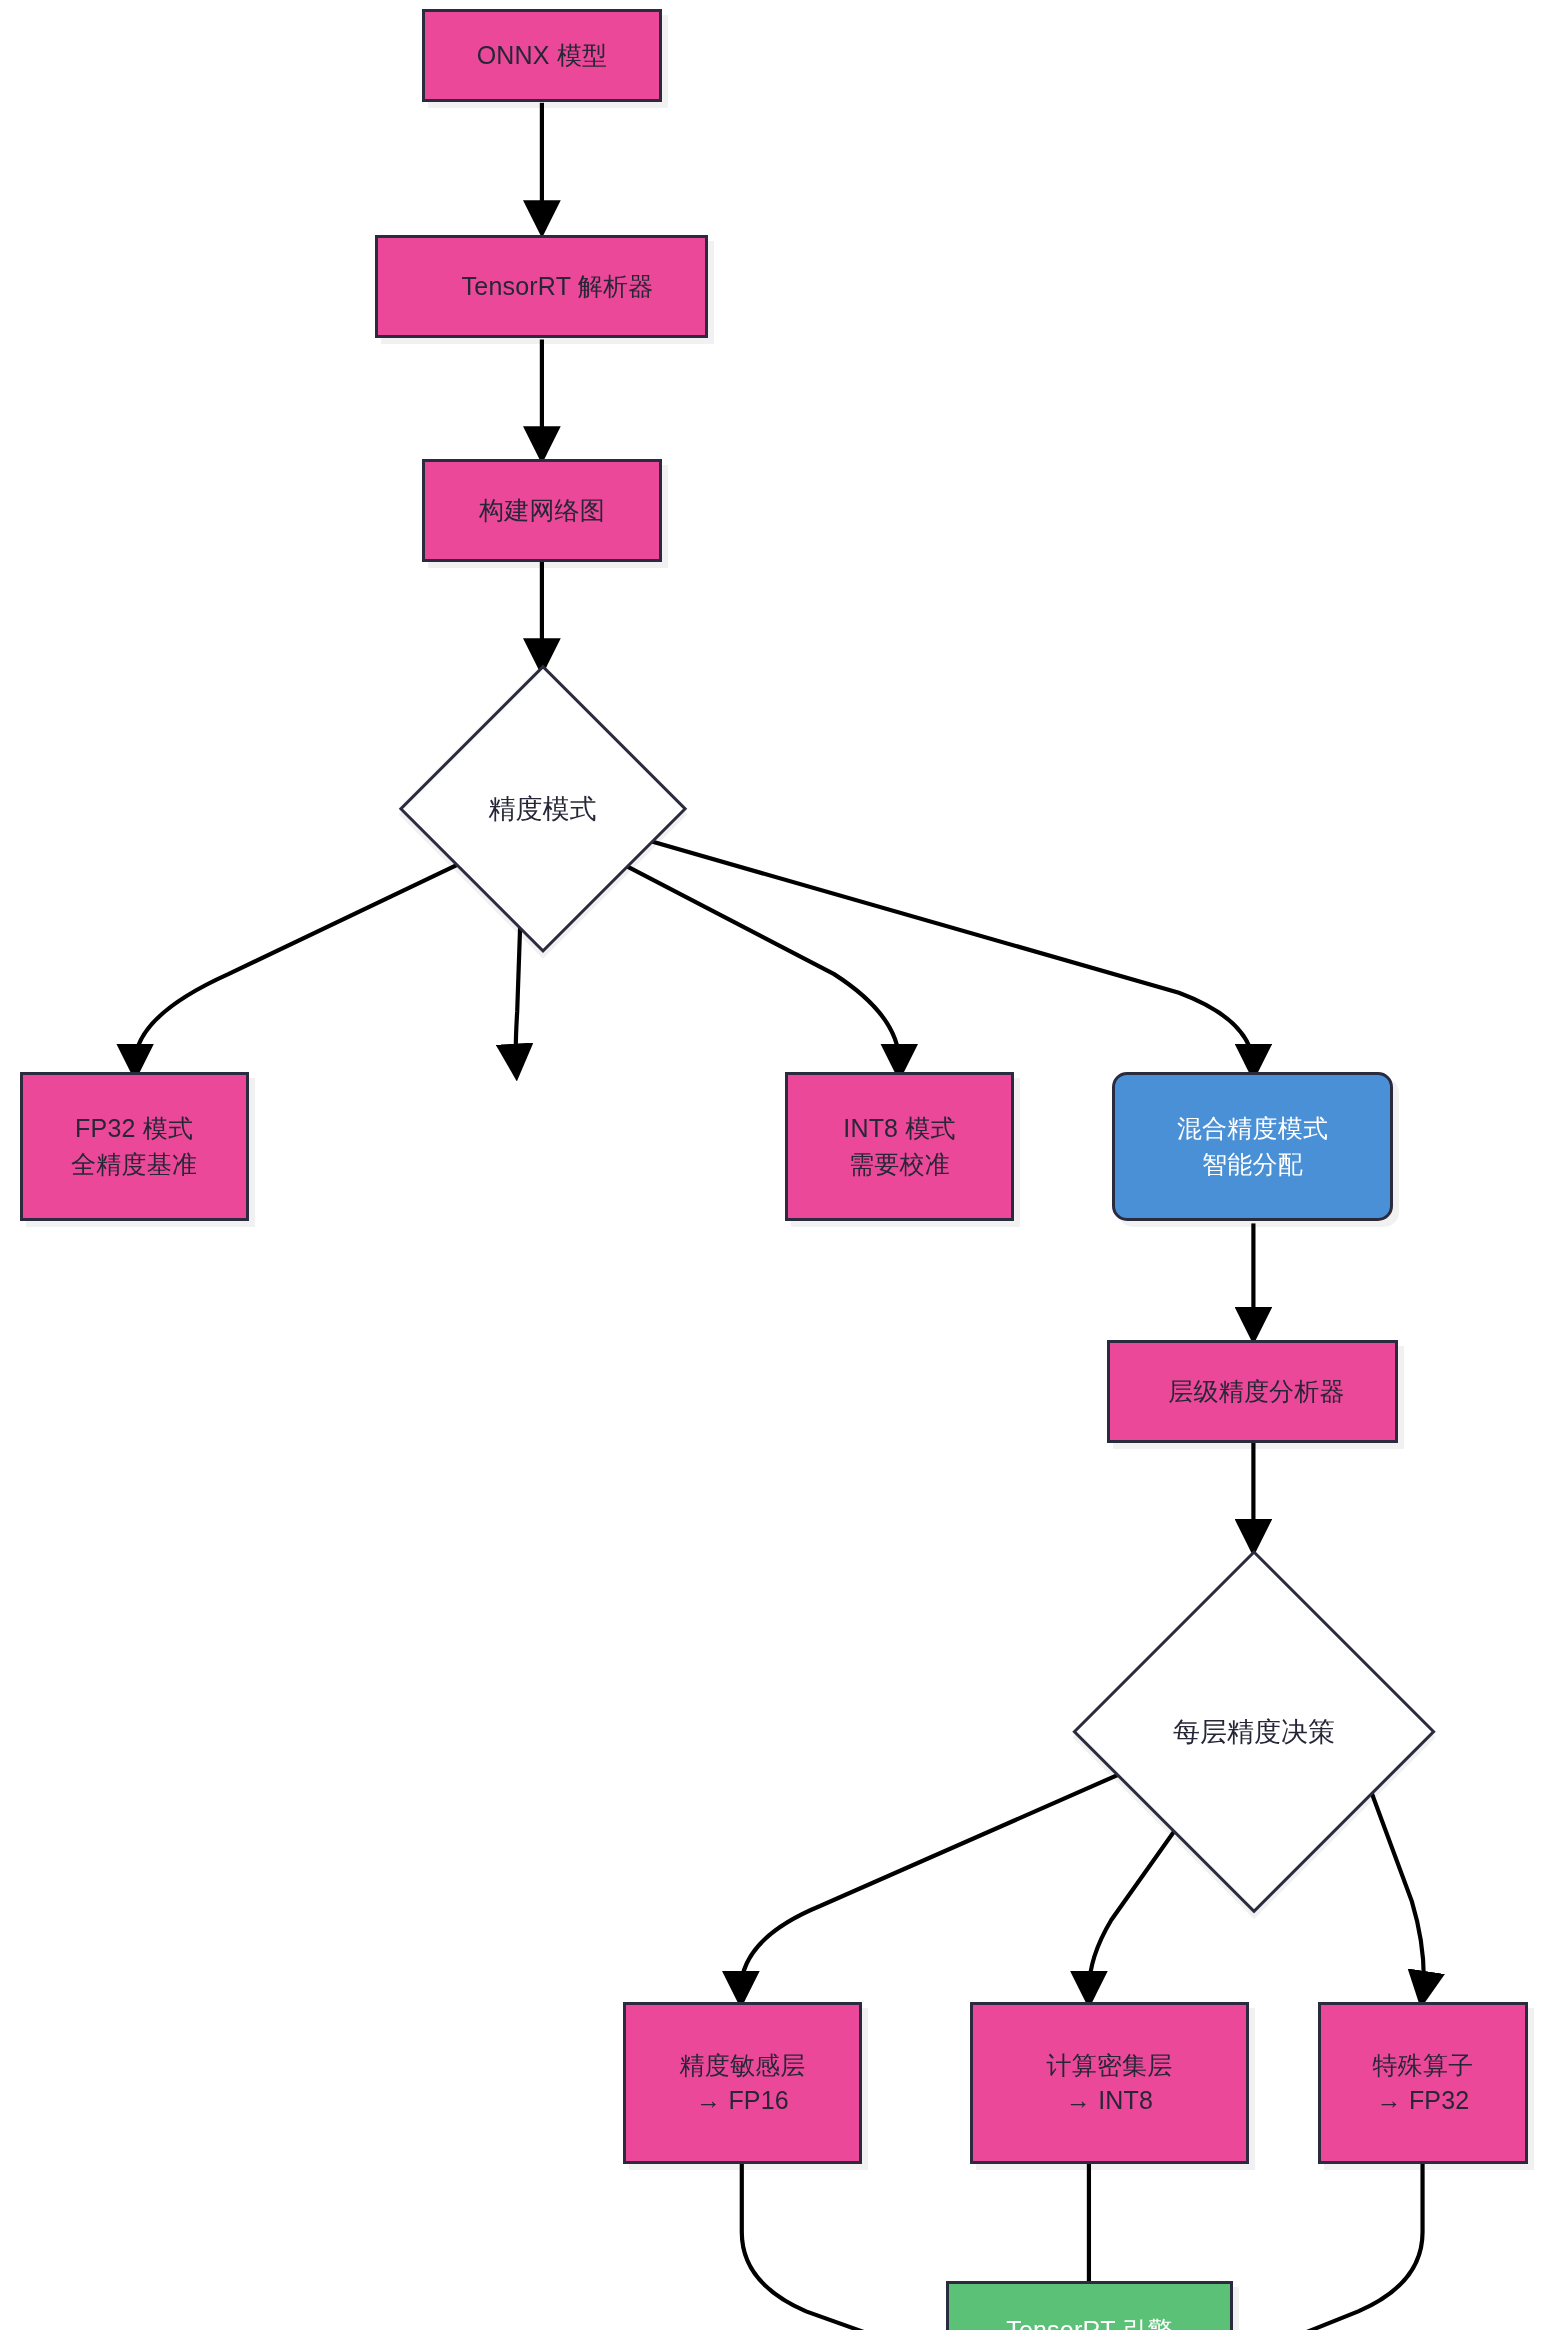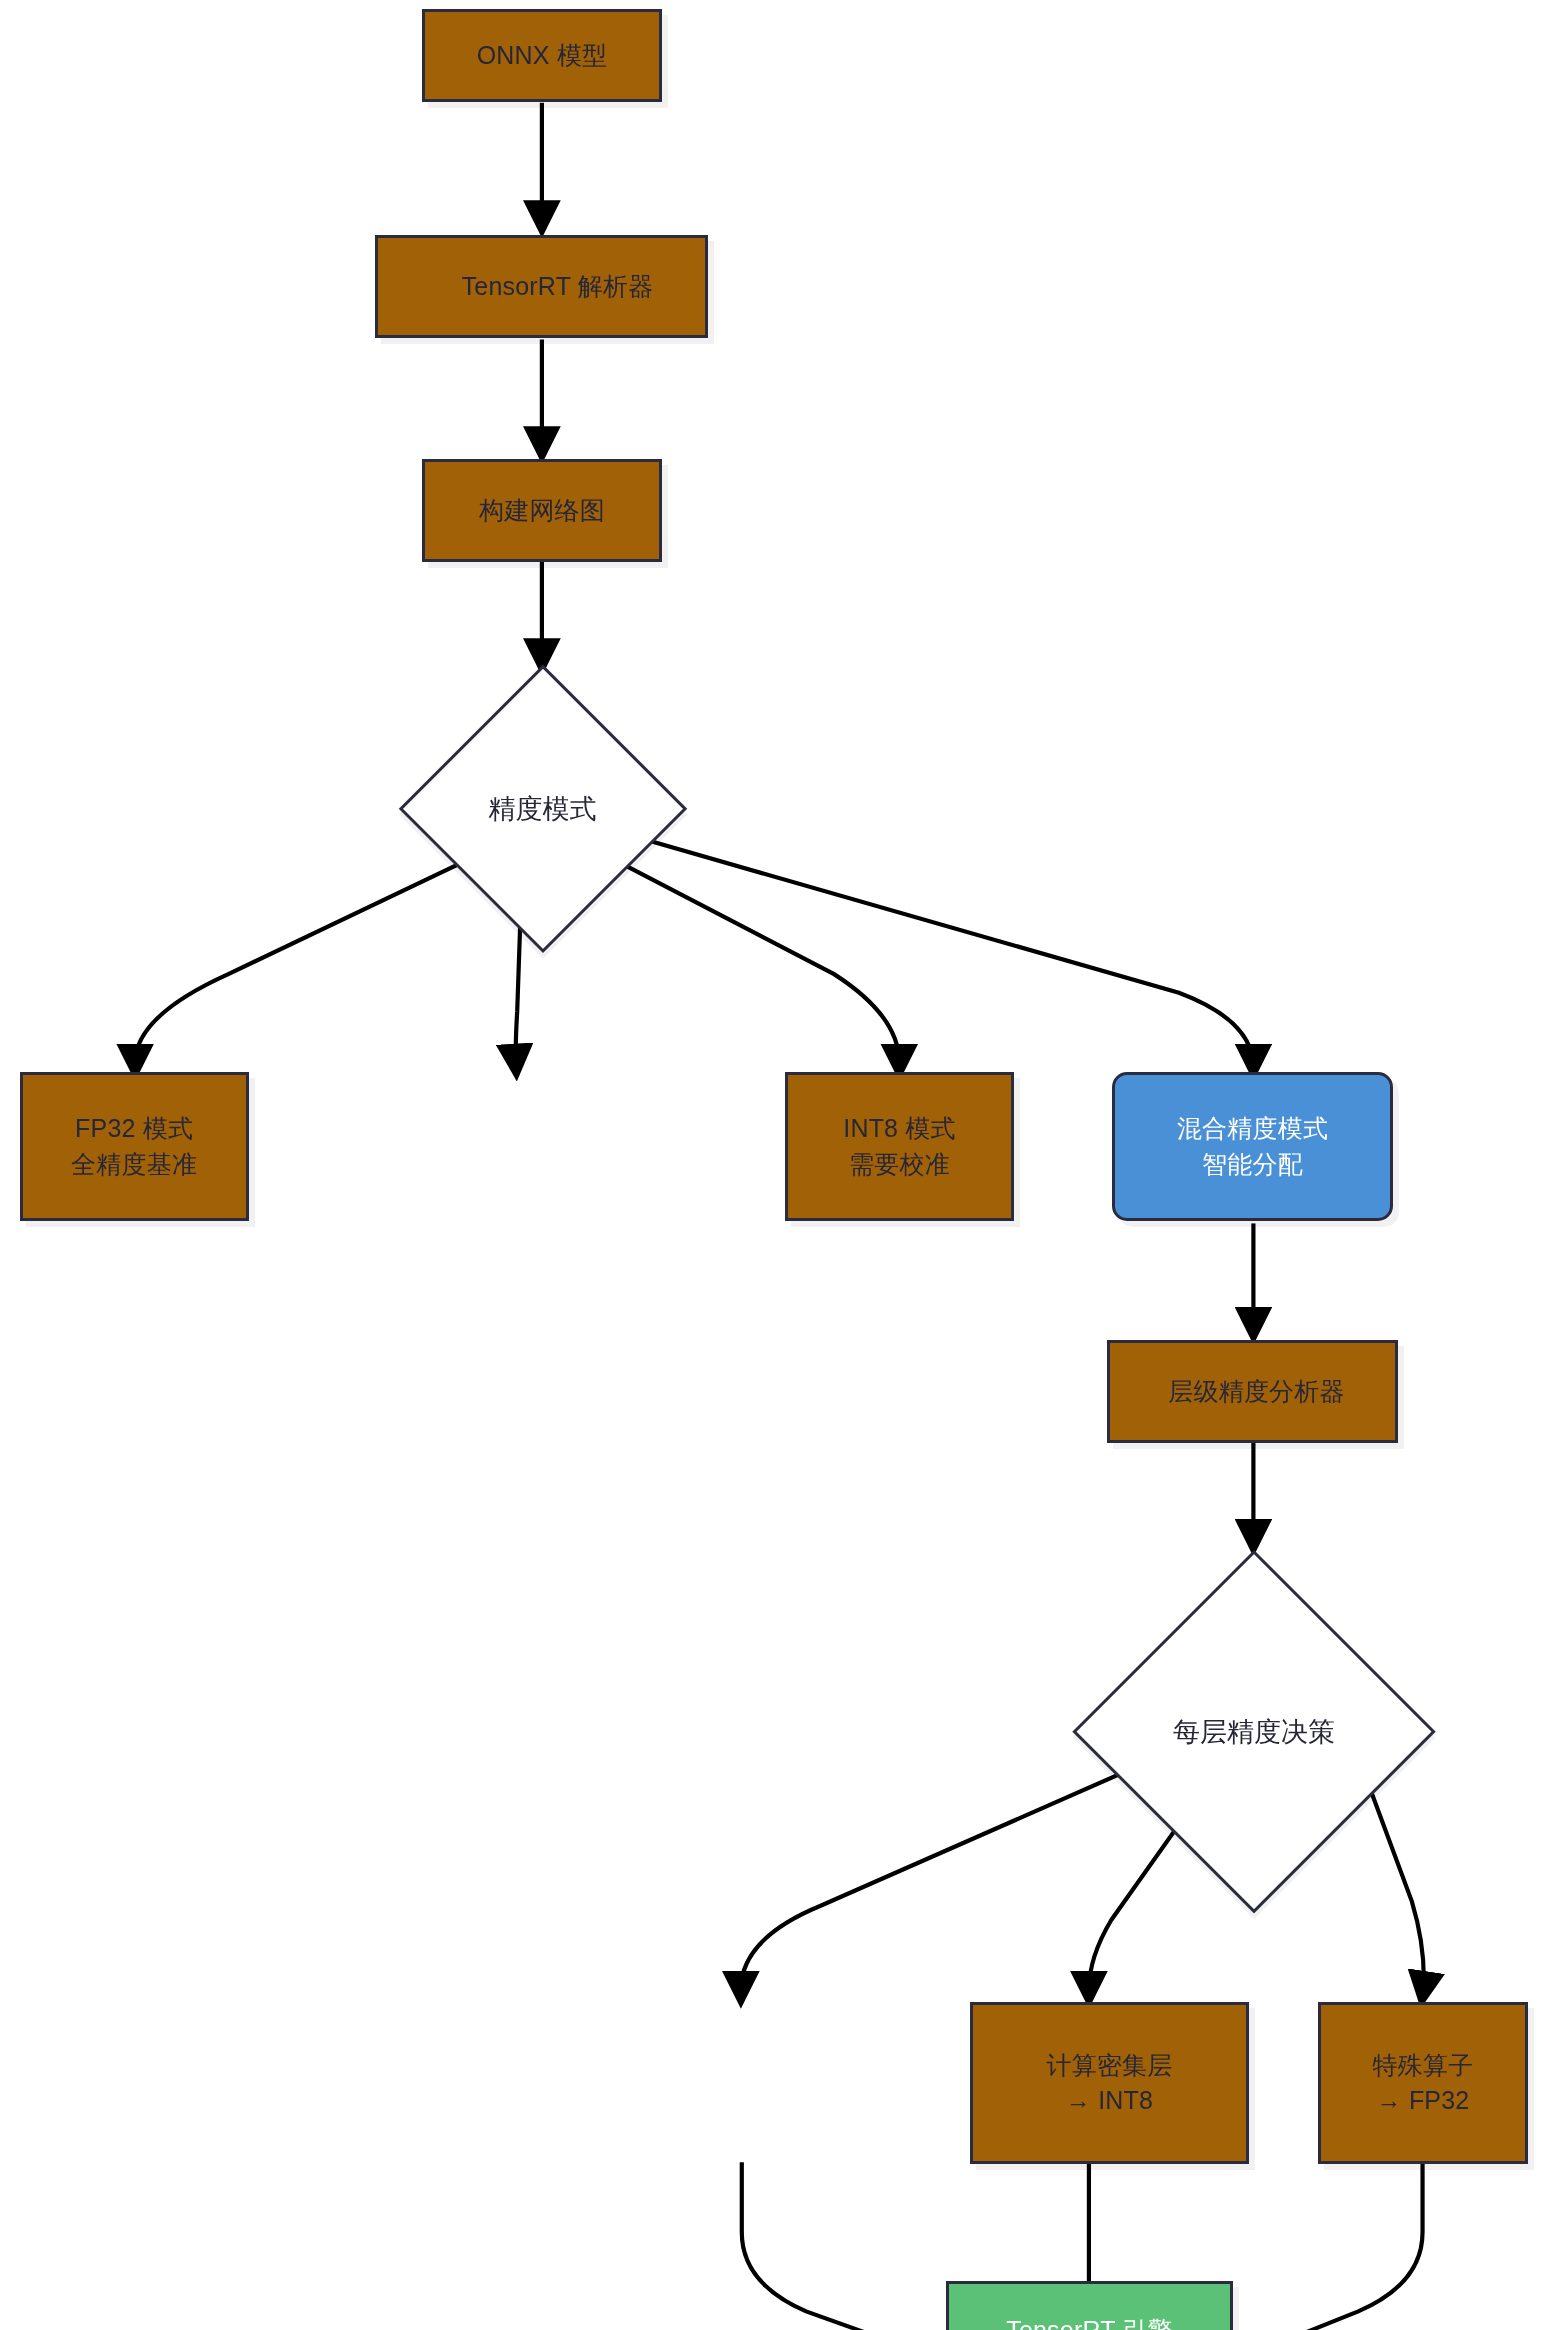--- a/index.html
+++ b/index.html
@@ -28,21 +28,21 @@
   }
   .node {
     position: absolute;
     box-sizing: border-box;
     display: flex;
     flex-direction: column;
     align-items: center;
     justify-content: center;
     text-align: center;
     border: 3.3px solid #2b2b40;
-    background: #a16207;
+    background: #ec4899;
     color: #262637;
     font-size: 25px;
     line-height: 1.42;
     letter-spacing: 0.2px;
     z-index: 3;
     filter: drop-shadow(6.5px 6.5px 0 rgba(0,0,0,0.055));
   }
   .node .ln { display: block; white-space: nowrap; }
   .node.blue {
     background: #4a90d6;
@@ -165,20 +165,24 @@
 
   <div class="node" style="left:1107px; top:1340px; width:291px; height:103px;padding-left:8px;">
     <span class="ln">层级精度分析器</span>
   </div>
 
   <div class="diamond" style="left:1072px; top:1550px; width:364px; height:364px;">
     <div class="dshape"></div>
     <div class="dlabel">每层精度决策</div>
   </div>
 
+  <div class="node" style="left:623px; top:2002px; width:239px; height:162px;">
+    <span class="ln">精度敏感层</span>
+    <span class="ln">→ FP16</span>
+  </div>
 
   <div class="node" style="left:970px; top:2002px; width:279px; height:162px;">
     <span class="ln">计算密集层</span>
     <span class="ln">→ INT8</span>
   </div>
 
   <div class="node" style="left:1318px; top:2002px; width:210px; height:162px;">
     <span class="ln">特殊算子</span>
     <span class="ln">→ FP32</span>
   </div>

